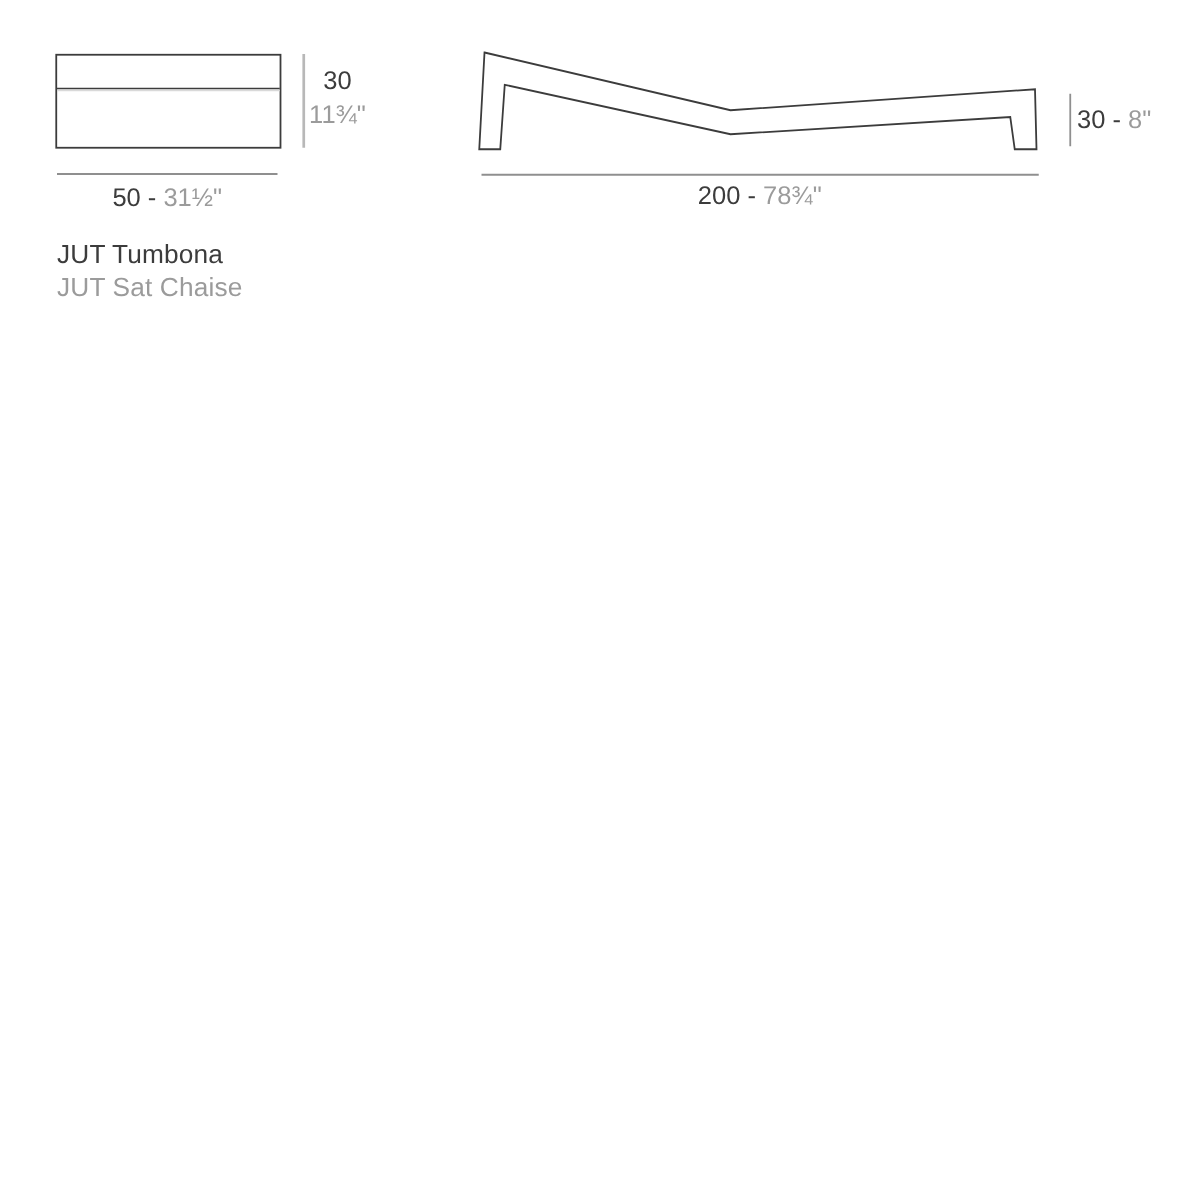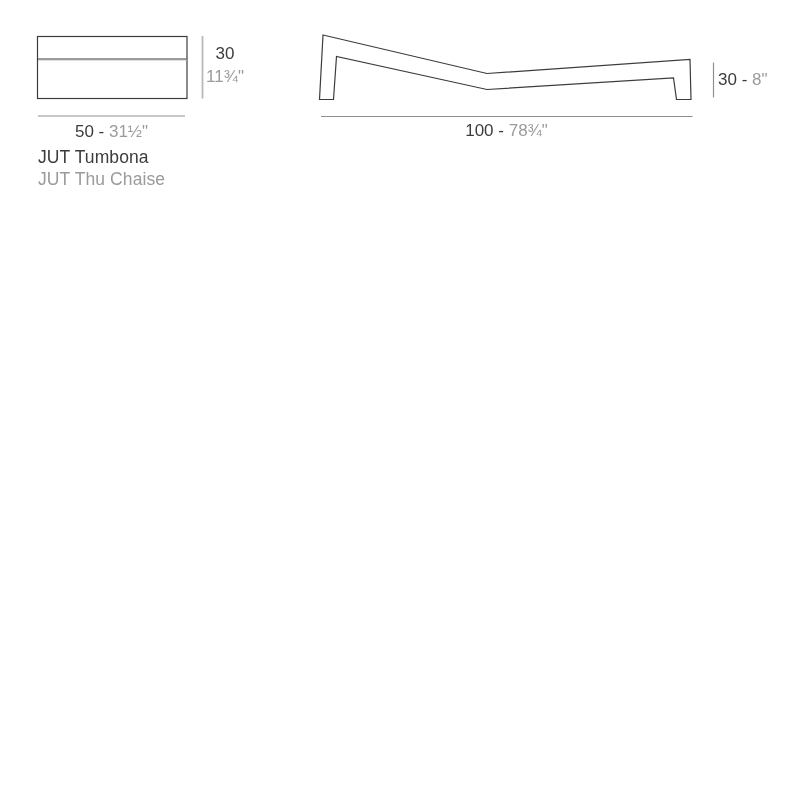--- a/index.html
+++ b/index.html
@@ -30,21 +30,21 @@
   .dimline{stroke:var(--dim-line);stroke-width:1.2;}
   .extline{stroke:var(--ext-line);stroke-width:1.8;}
   .dim-label{
     position:absolute;
     font-size:17px;line-height:17px;
     color:var(--ink);
     white-space:nowrap;
   }
   .center{text-align:center;}
   .muted{color:var(--muted);}
-  .title-block{position:absolute;left:38px;top:146px;}
+  .title-block{position:absolute;left:38px;top:158px;}
   .title-line{
     font-size:17.5px;line-height:22px;
     color:var(--ink);
     letter-spacing:0.1px;
     white-space:nowrap;
   }
   .title-line.muted{color:var(--muted);}
 </style>
 </head>
 <body>
@@ -66,20 +66,20 @@
       <line class="dimline" x1="713.5" y1="62.5" x2="713.5" y2="97.5"></line>
       <line class="dimline" x1="321" y1="116.5" x2="692.5" y2="116.5"></line>
     </g>
   </svg>
 
   <div class="dim-label center" style="left:203px;top:45px;width:44px;">30</div>
   <div class="dim-label center muted" style="left:198px;top:68px;width:54px;">11¾"</div>
   <div class="dim-label center" style="left:38px;top:123px;width:147px;"><span>50 - </span><span class="muted">31½"</span></div>
 
   <div class="dim-label" style="left:718px;top:71px;"><span>30 - </span><span class="muted">8"</span></div>
-  <div class="dim-label center" style="left:321px;top:122px;width:371px;"><span>100 - </span><span class="muted">78¾"</span></div>
+  <div class="dim-label center" style="left:321px;top:122px;width:371px;"><span>200 - </span><span class="muted">78¾"</span></div>
 
   <div class="title-block">
     <div class="title-line">JUT Tumbona</div>
-    <div class="title-line muted">JUT Thu Chaise</div>
+    <div class="title-line muted">JUT Sat Chaise</div>
   </div>
 
 </div>
 
 </body></html>

